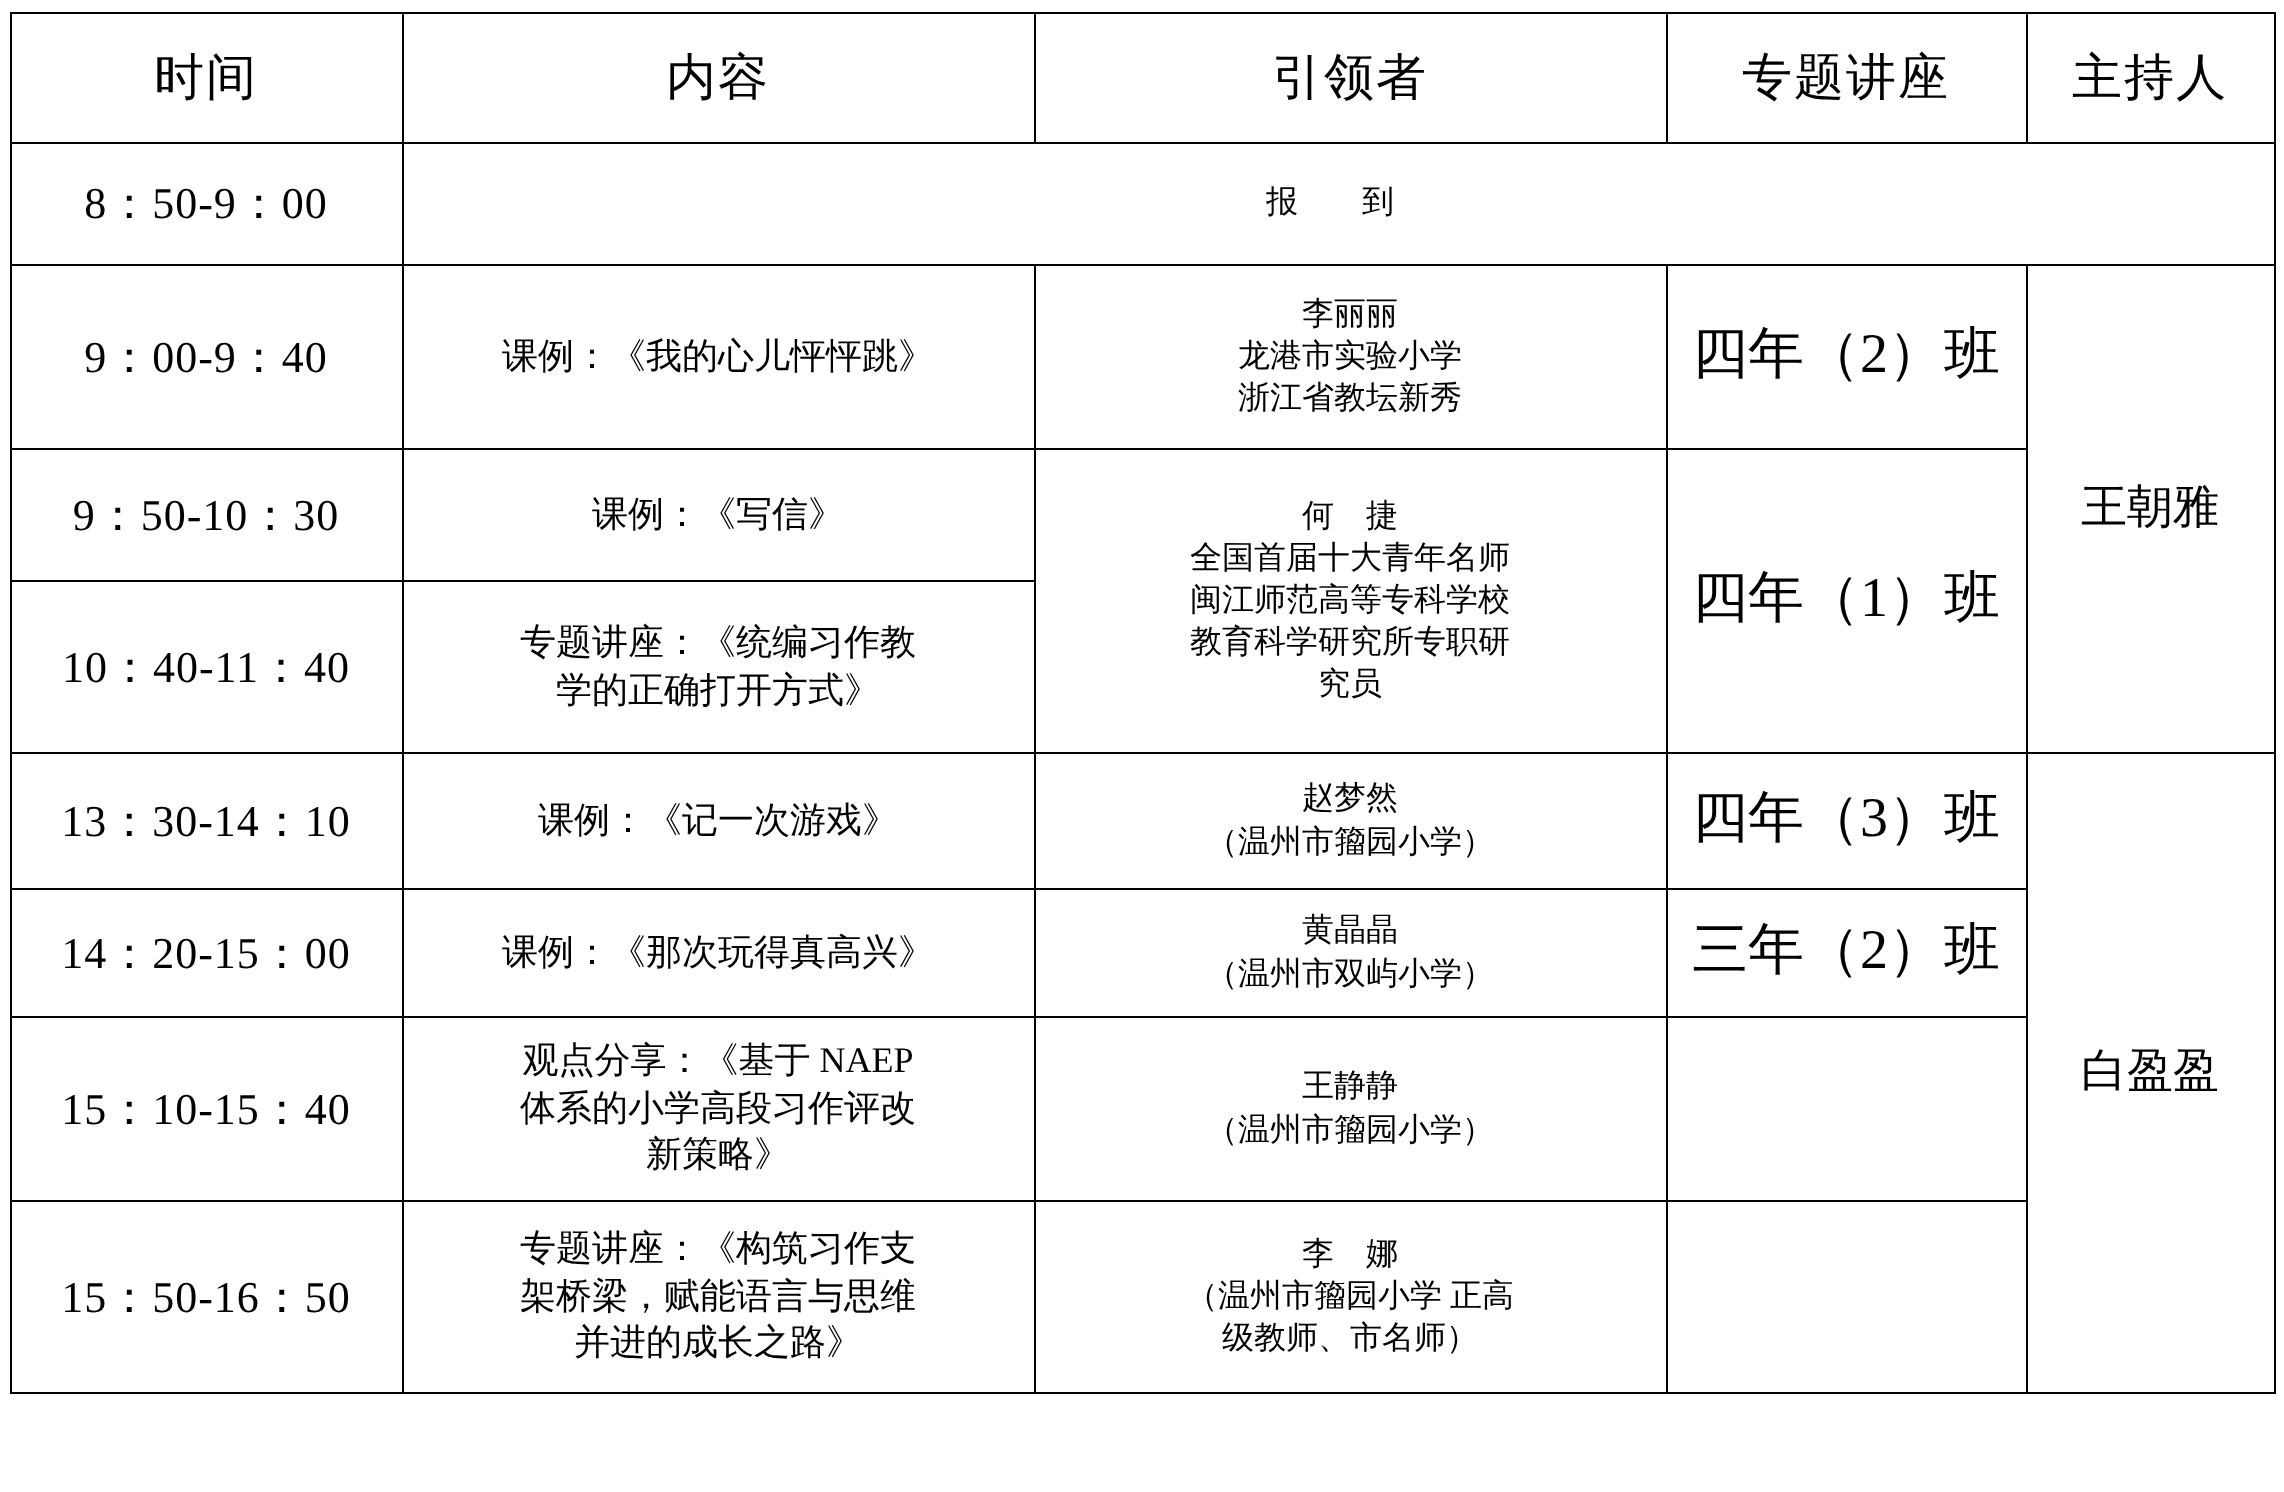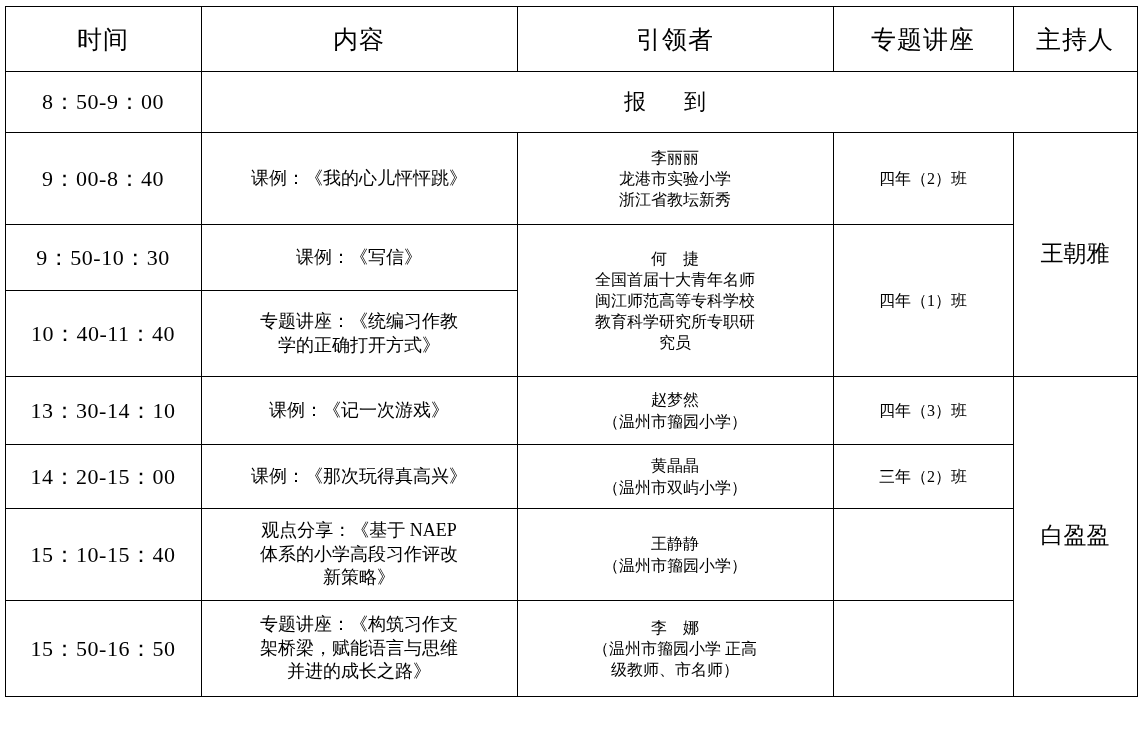--- a/index.html
+++ b/index.html
@@ -50,28 +50,28 @@
     letter-spacing: 0.5px;
     white-space: nowrap;
   }
   td.content-cell {
     font-size: 18px;
   }
   td.leader-cell {
     font-size: 16px;
   }
   td.class-cell {
-    font-size: 16px;
+    font-size: 28px;
     white-space: nowrap;
   }
   td.host-cell {
     font-size: 23px;
   }
   td.signin-cell {
-    font-size: 22px;
+    font-size: 16px;
     letter-spacing: 8px;
   }
   .row-signin td { height: 52px; }
   .multi { white-space: pre-line; }
 </style>
 </head>
 <body>
 
 <div class="sheet">
   <table class="schedule">
@@ -91,21 +91,21 @@
         <th>主持人</th>
       </tr>
     </thead>
     <tbody>
       <tr class="row-signin">
         <td class="time-cell">8：50-9：00</td>
         <td class="signin-cell" colspan="4">报　到</td>
       </tr>
 
       <tr style="height:92px;">
-        <td class="time-cell">9：00-8：40</td>
+        <td class="time-cell">9：00-9：40</td>
         <td class="content-cell multi">课例：《我的心儿怦怦跳》</td>
         <td class="leader-cell multi">李丽丽
 龙港市实验小学
 浙江省教坛新秀</td>
         <td class="class-cell">四年（2）班</td>
         <td class="host-cell" rowspan="3">王朝雅</td>
       </tr>
 
       <tr style="height:66px;">
         <td class="time-cell">9：50-10：30</td>

